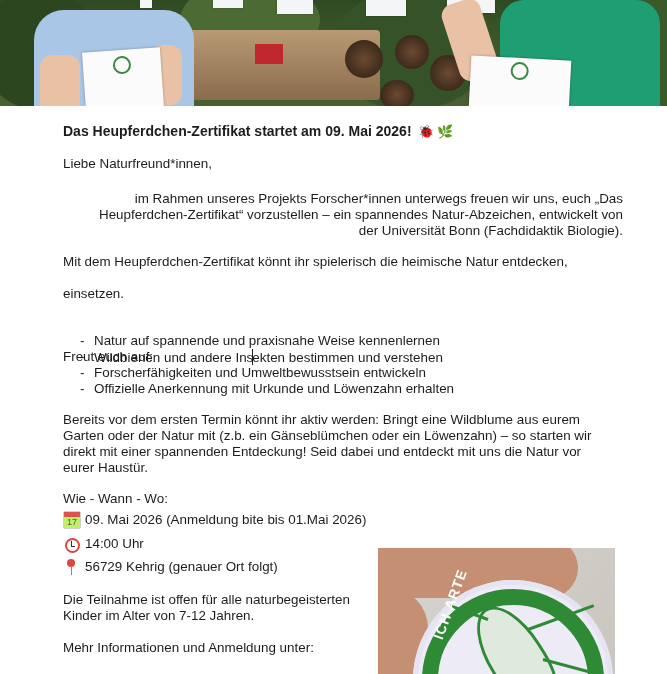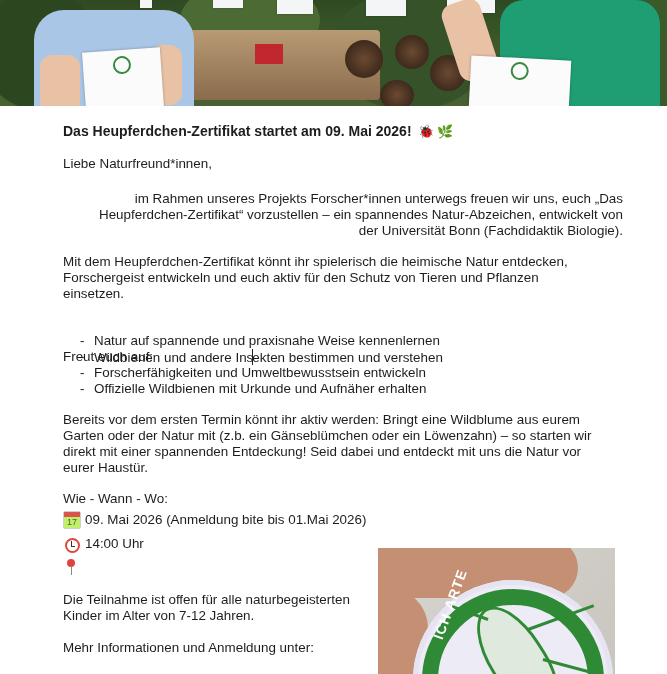--- a/index.html
+++ b/index.html
@@ -124,31 +124,31 @@
   <p class="para" style="top:156px;">Liebe Naturfreund*innen,</p>
 
   <p class="para" style="top:191px;text-align:right;">
     <span>im Rahmen unseres Projekts Forscher*innen unterwegs freuen wir uns, euch „Das</span><br>
     <span>Heupferdchen-Zertifikat“ vorzustellen – ein spannendes Natur-Abzeichen, entwickelt von</span><br>
     <span>der Universität Bonn (Fachdidaktik Biologie).</span>
   </p>
 
   <p class="para" style="top:254px;">
     <span>Mit dem Heupferdchen-Zertifikat könnt ihr spielerisch die heimische Natur entdecken,</span><br>
-    <span>Forschergeist entwickeln und euch aktiv für den Schutz von Tieren und Pflanzen</span><br>
+    <br>
     <span>einsetzen.</span>
   </p>
 
   <p class="para" style="top:317px;margin-top:32px;">Freut euch auf:</p>
 
   <ul class="list">
     <li>Natur auf spannende und praxisnahe Weise kennenlernen</li>
     <li><span>Wildbienen und andere Ins</span><span class="caret"></span><span>ekten bestimmen und verstehen</span></li>
     <li>Forscherfähigkeiten und Umweltbewusstsein entwickeln</li>
-    <li>Offizielle Wildbienen mit Urkunde und Aufnäher erhalten</li>
+    <li>Offizielle Anerkennung mit Urkunde und Löwenzahn erhalten</li>
   </ul>
 
   <p class="para" style="top:412px;">
     <span>Bereits vor dem ersten Termin könnt ihr aktiv werden: Bringt eine Wildblume aus eurem</span><br>
     <span>Garten oder der Natur mit (z.b. ein Gänseblümchen oder ein Löwenzahn) – so starten wir</span><br>
     <span>direkt mit einer spannenden Entdeckung! Seid dabei und entdeckt mit uns die Natur vor</span><br>
     <span>eurer Haustür.</span>
   </p>
 
   <p class="para" style="top:491px;">Wie - Wann - Wo:</p>
@@ -158,20 +158,21 @@
         <span>17</span>
       </span>
     <span>09. Mai 2026  (Anmeldung bite bis 01.Mai 2026)</span>
   </div>
   <div class="info-row" style="top:534px;">
     <span class="ico clock"></span>
     <span>14:00 Uhr</span>
   </div>
   <div class="info-row" style="top:557px;">
     <span class="ico pin"></span>
+    <span>56729 Kehrig (genauer Ort folgt)</span>
   </div>
 
   <p class="para" style="top:592px;width:300px;">
     <span>Die Teilnahme ist offen für alle naturbegeisterten</span><br>
     <span>Kinder im Alter von 7-12 Jahren.</span>
   </p>
 
   <p class="para" style="top:640px;width:310px;">
     <span>Mehr Informationen und Anmeldung unter:</span><br>
   </p>

